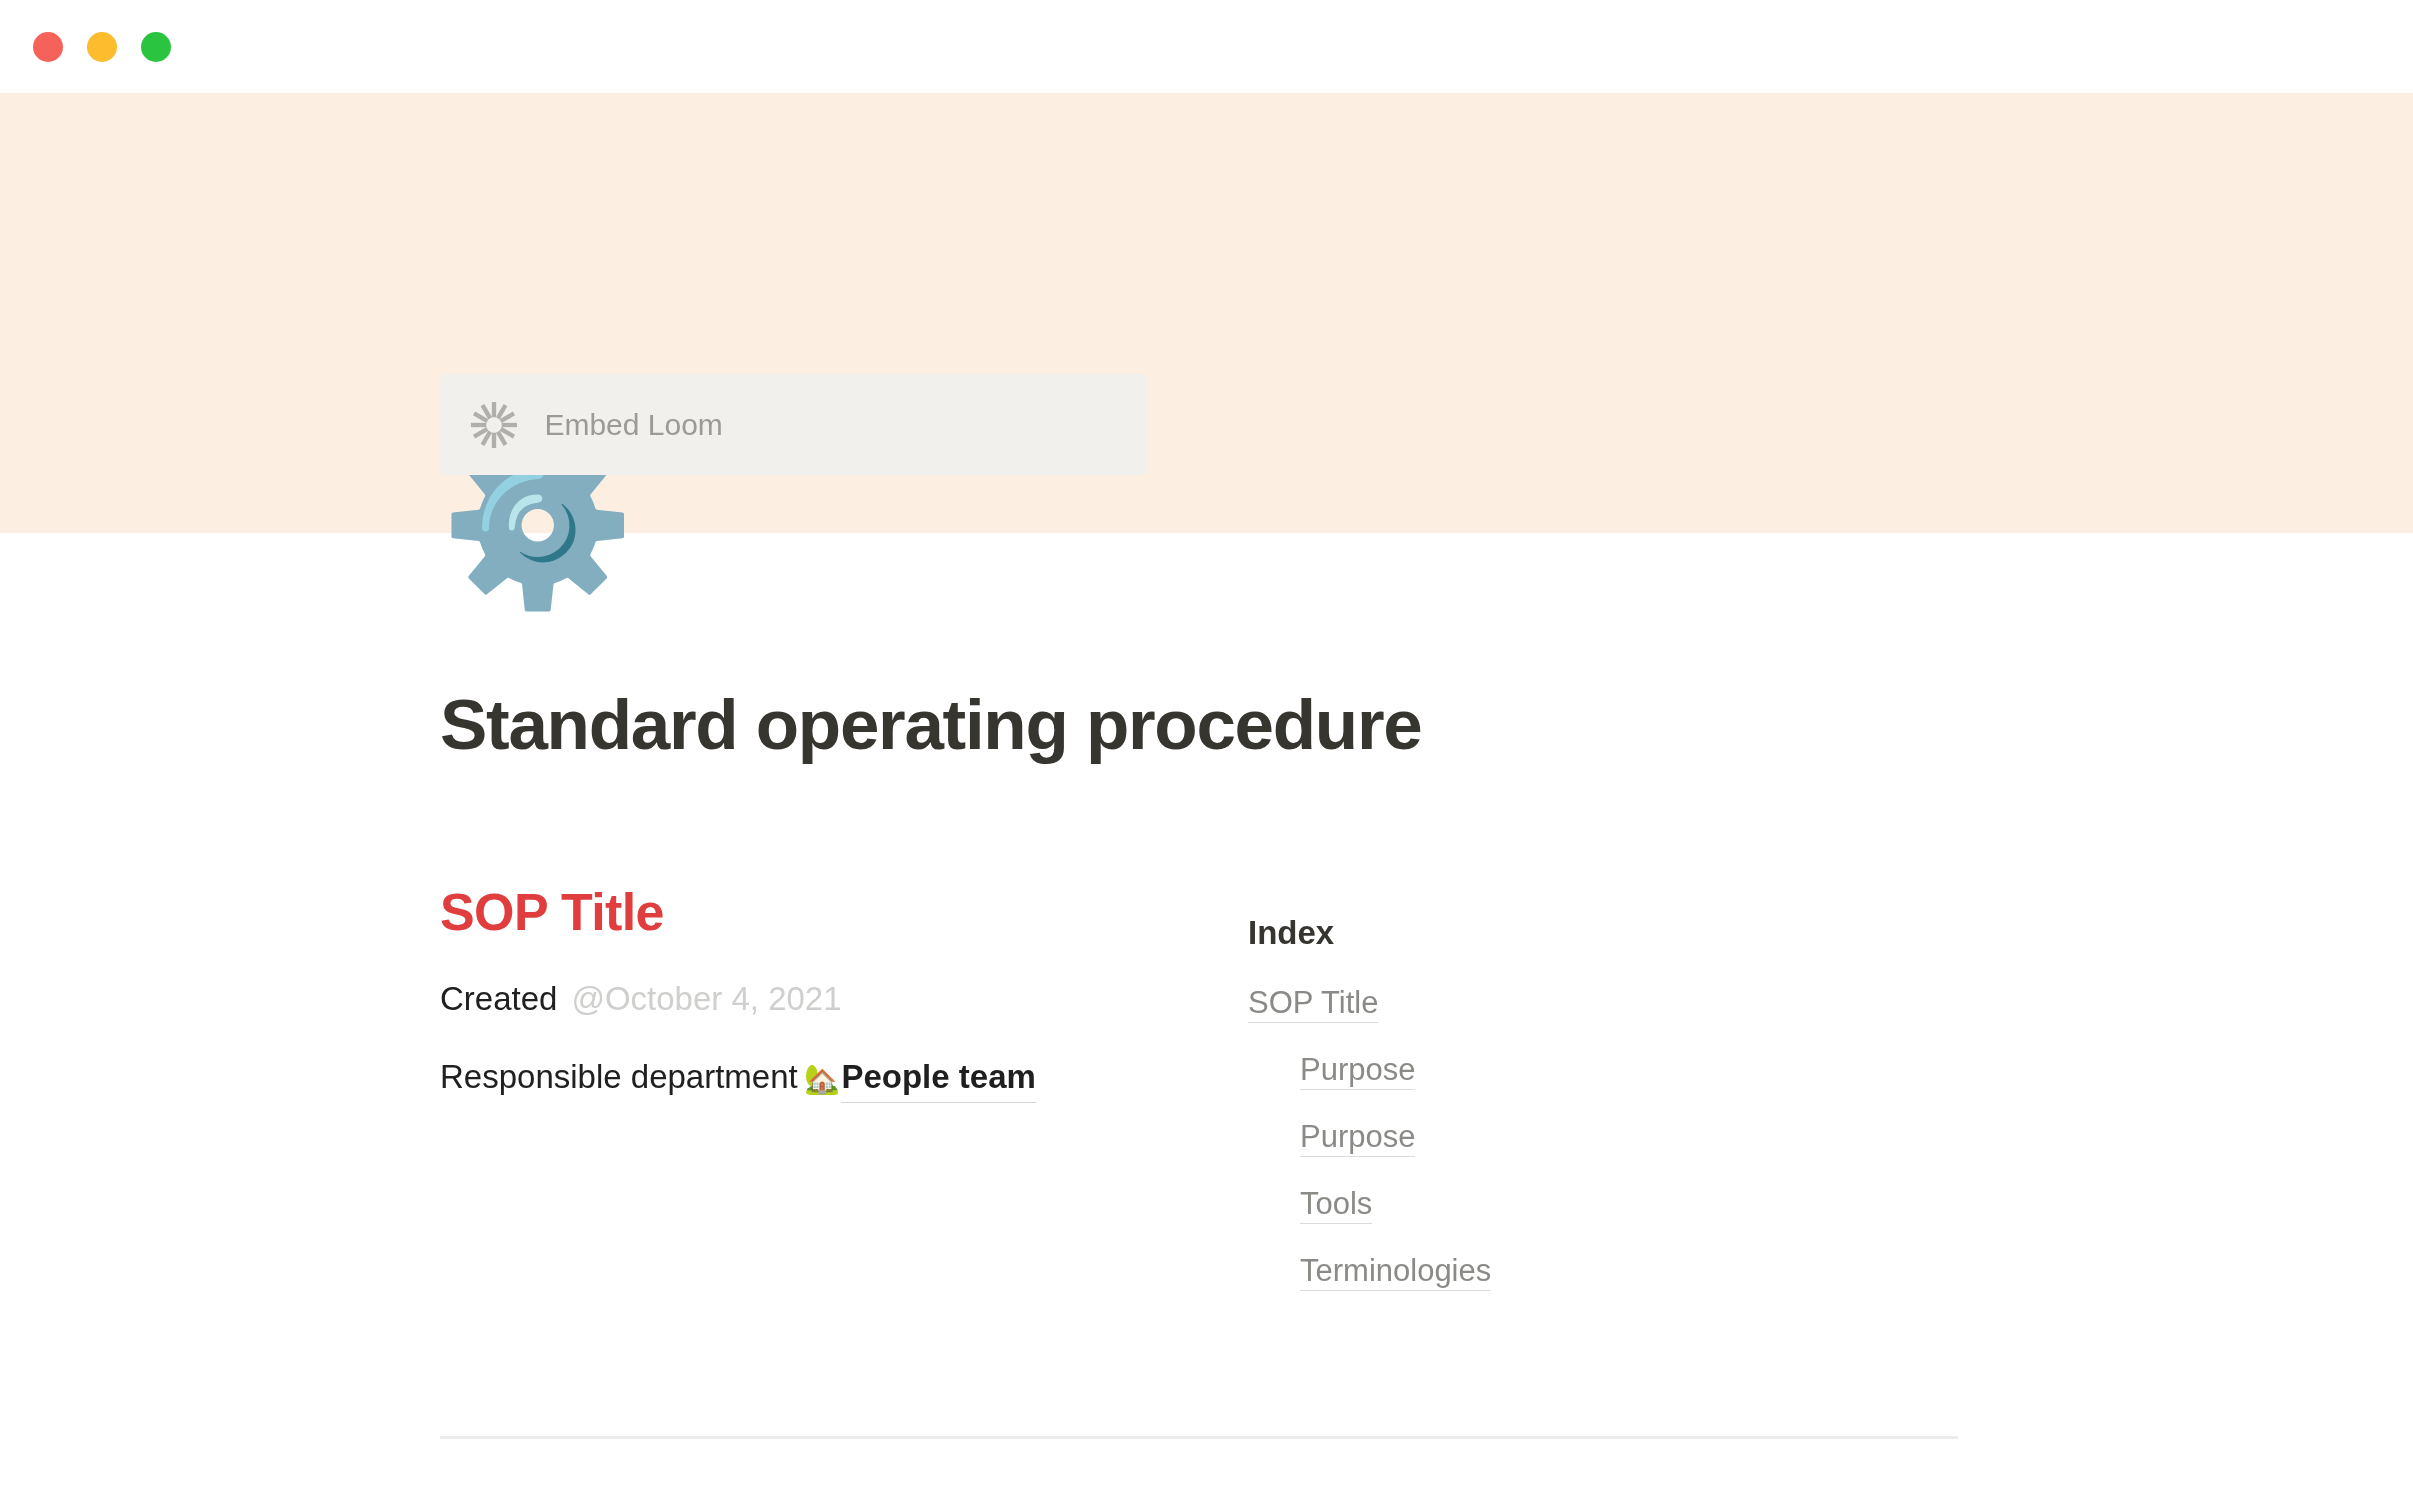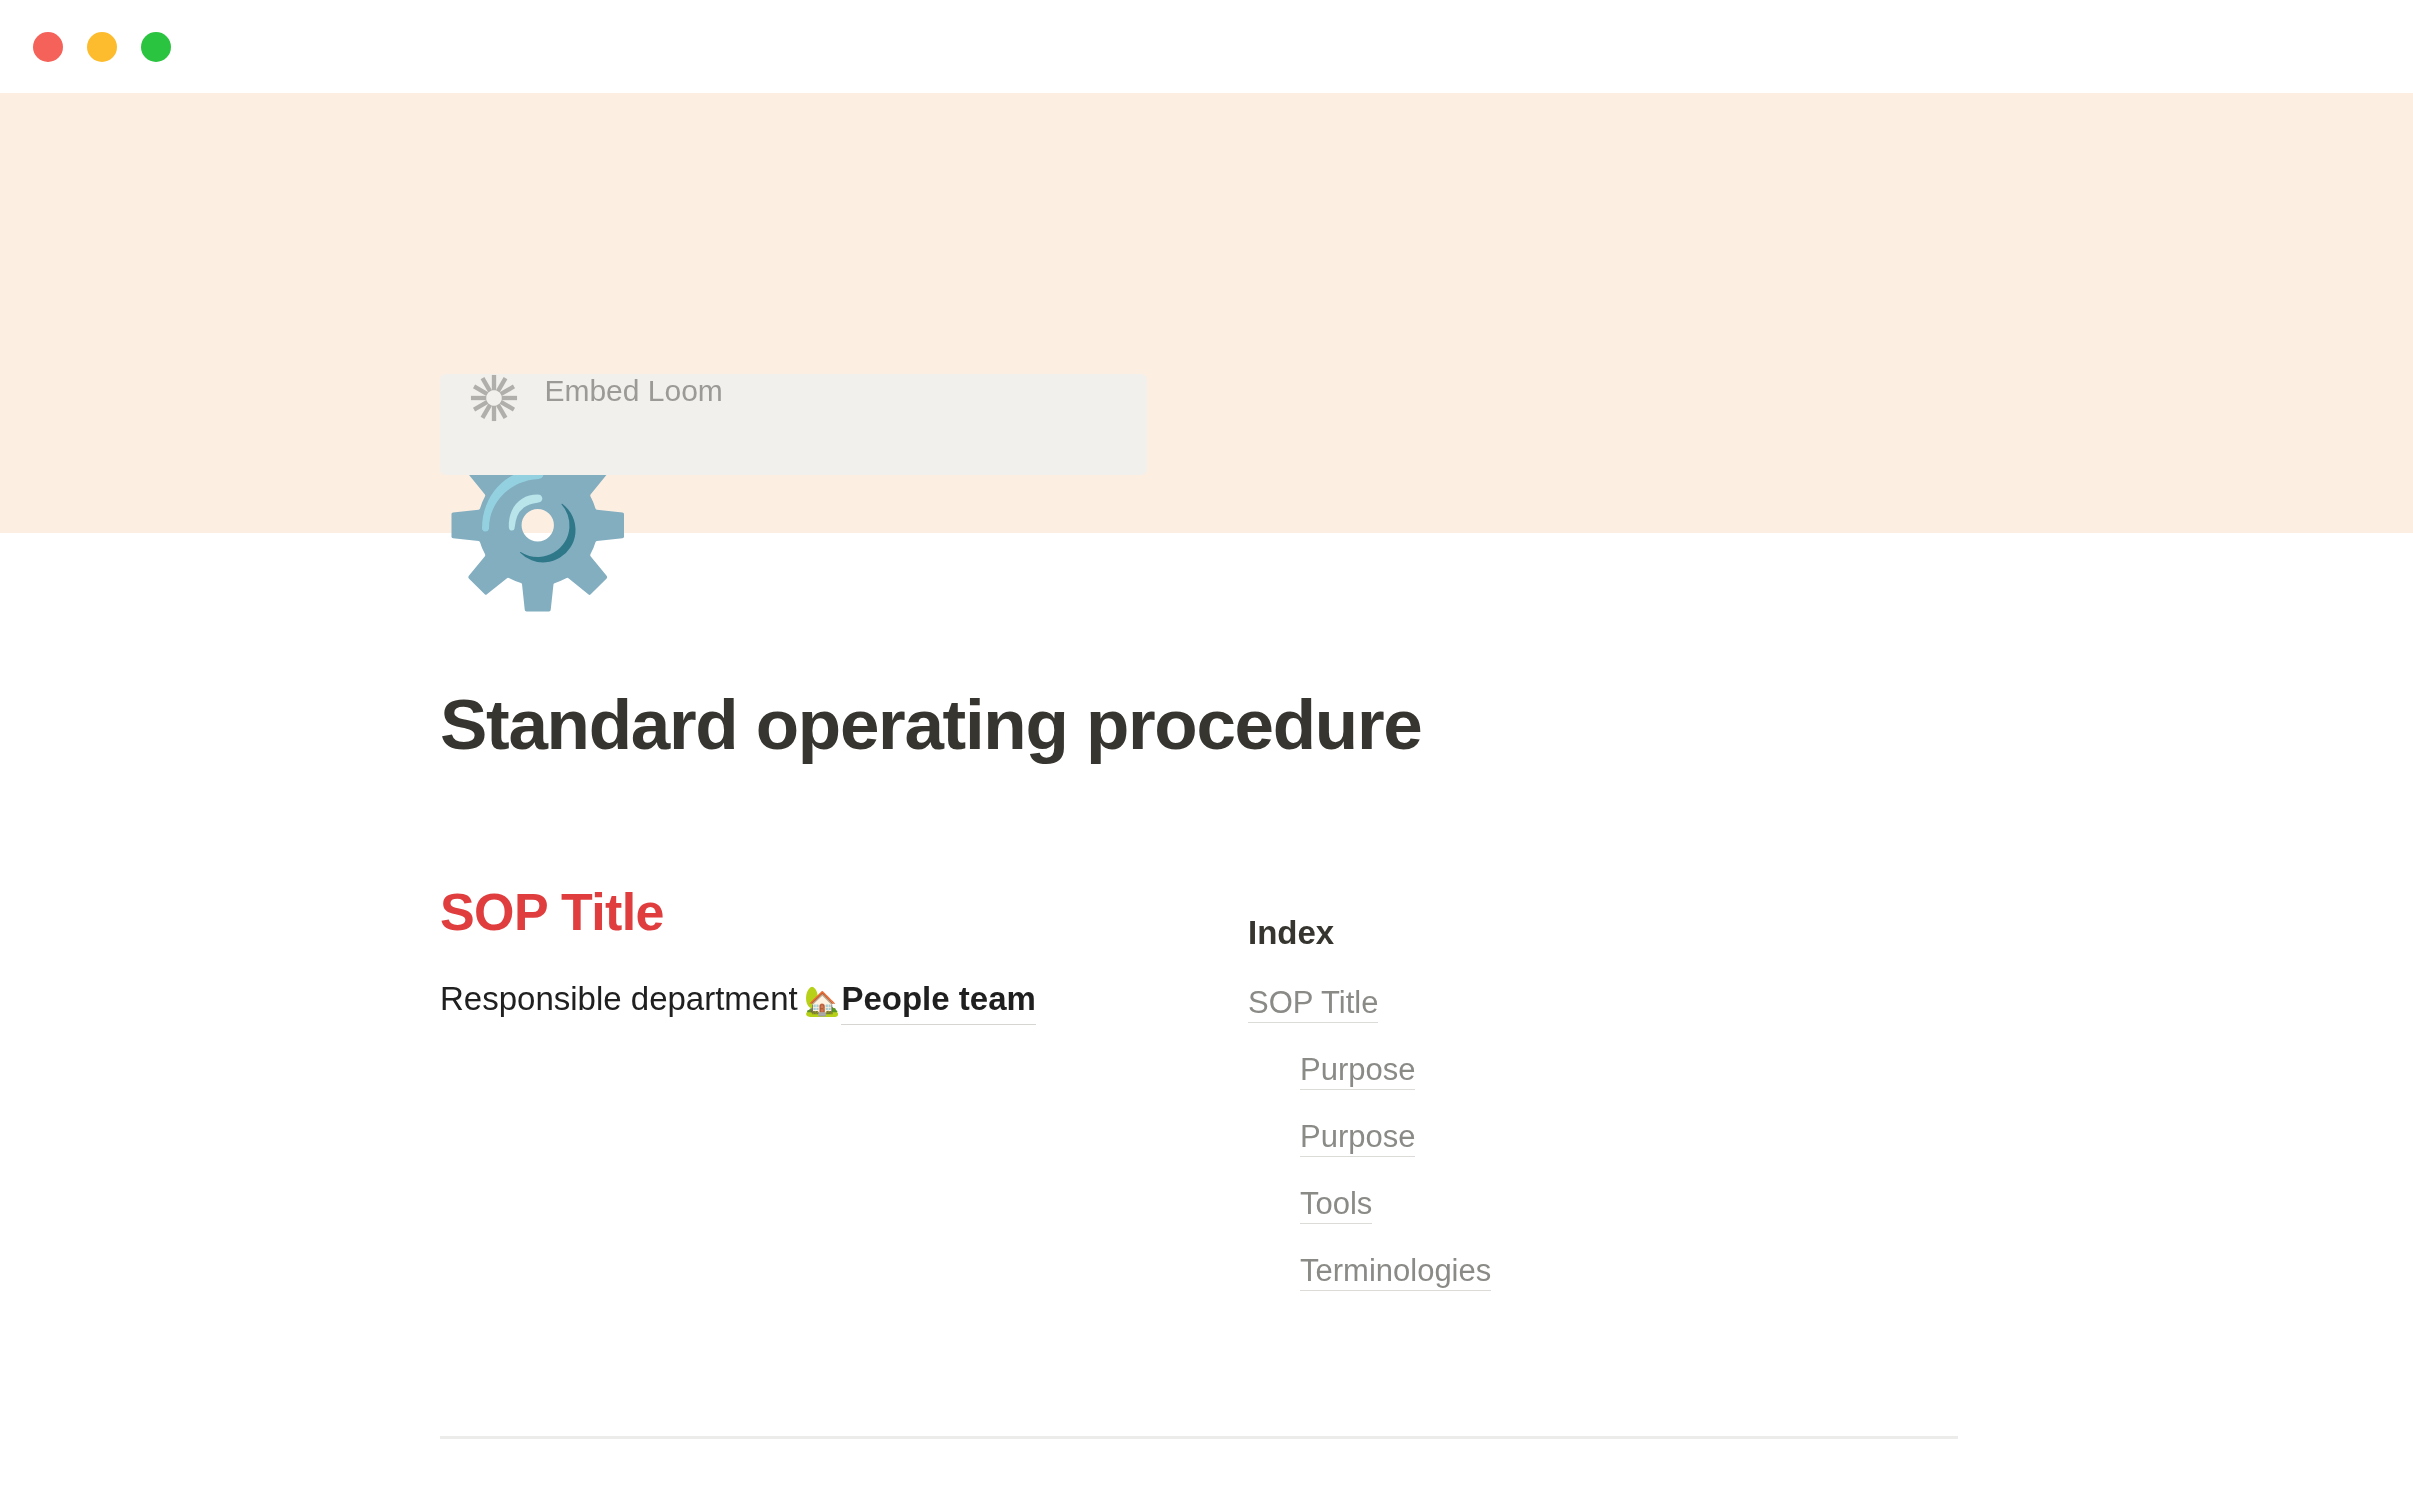--- a/index.html
+++ b/index.html
@@ -145,21 +145,21 @@
   
   #embed-loom {
     position: absolute;
     left: 440px;
     top: 374px;
     width: 707px;
     height: 101px;
     background: #f1f0ec;
     border-radius: 5.7px;
     display: flex;
-    align-items: flex-start;
+    align-items: center;
     padding-left: 30px;
     gap: 26.4px;
   }
   #loom-icon { width: 48px; height: 48px; flex: none; display: block; }
   #embed-loom-label {
     font-size: 30px;
     color: #9b9a97;
     white-space: nowrap;
   }
 
@@ -216,20 +216,23 @@
   <div id="page-icon">⚙️</div>
 
   <h1 id="page-title">Standard operating procedure</h1>
 
   <div id="content-columns">
 
     <div id="left-column">
 
       <div id="sop-title-heading">SOP Title</div>
 
+      <div class="prop-row">
+        <span class="prop-label">Created</span><span class="prop-date">@October 4, 2021</span>
+      </div>
 
       <div class="prop-row">
         <span class="prop-label">Responsible department</span><span class="emoji-inline">🏡</span><span class="page-link">People team</span>
       </div>
 
     </div>
 
     <div id="right-column">
 
       <div id="index-heading">Index</div>

